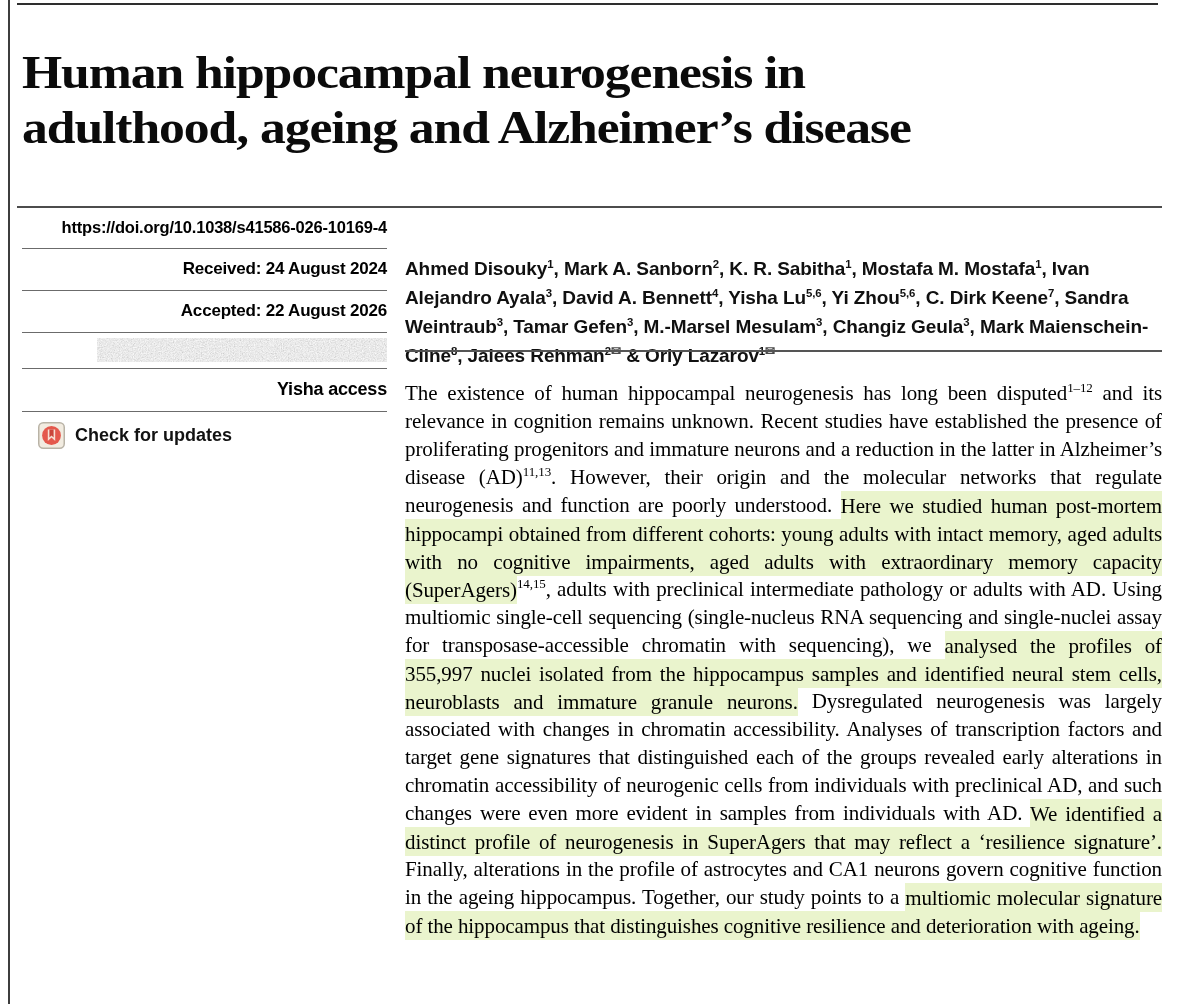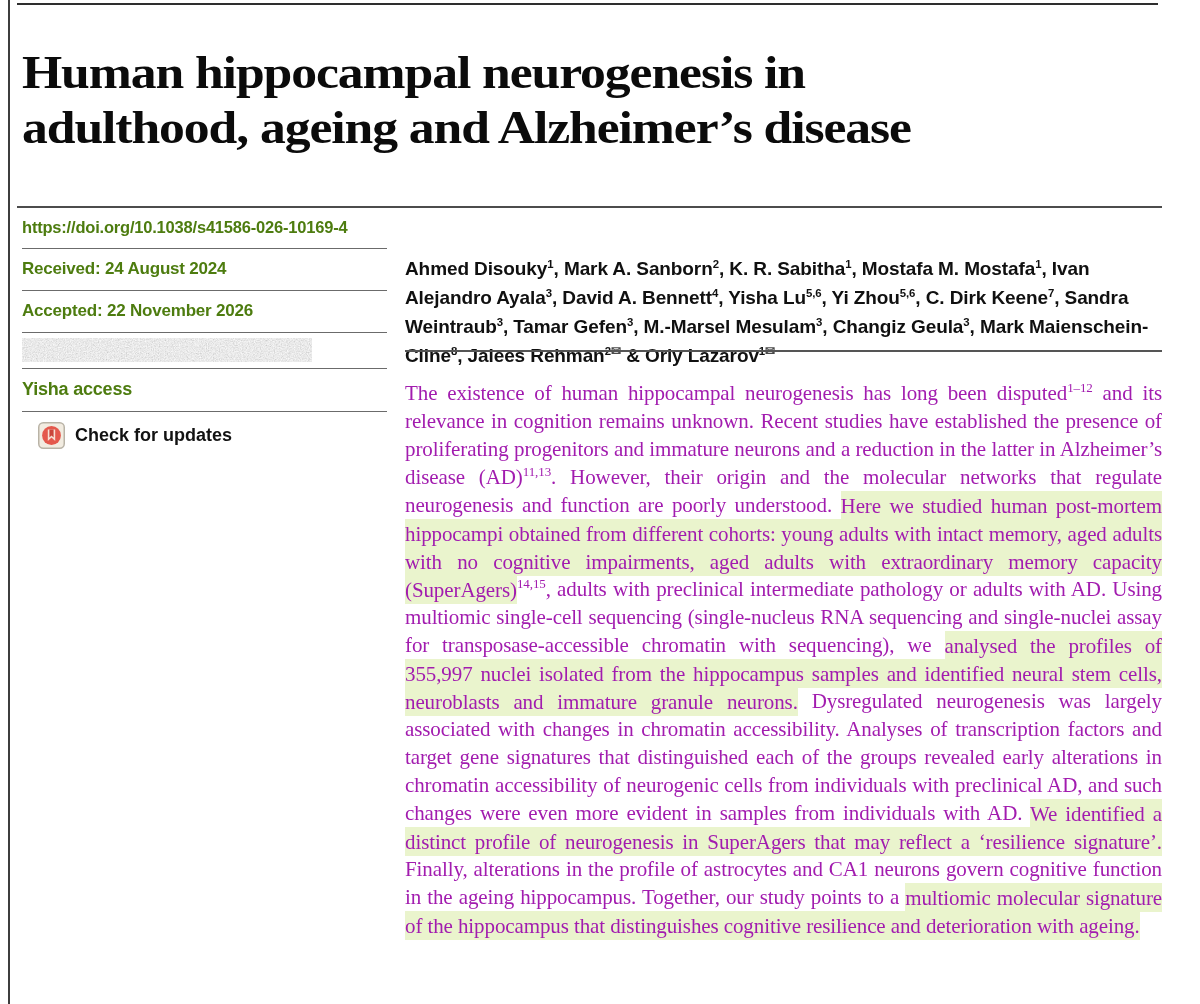--- a/index.html
+++ b/index.html
@@ -16,21 +16,21 @@
     font-size:47px;line-height:55px;letter-spacing:-1px;
     transform:scaleX(1.10);transform-origin:left top;white-space:nowrap;
   }
 
   .rule-full{position:absolute;left:17px;right:38px;top:206px;height:2px;background:#4c4c4c;}
 
   
   .meta-col{position:absolute;left:22px;top:208px;width:365px;}
   .meta-row{
     border-bottom:1.5px solid #6b6b6b;padding:10px 0 11px;
-    font-weight:700;font-size:17px;letter-spacing:-0.2px;color:#4d7c0f;
+    font-weight:700;font-size:17px;letter-spacing:-0.2px;color:#000000;text-align:right;
   }
   .meta-row.doi{white-space:nowrap;font-size:16.5px;}
   .meta-row.noise{padding:5px 0 6px;line-height:0;}
   .meta-row.open{font-size:18px;}
   .check-row{
     display:flex;align-items:center;gap:10px;padding:10px 16px;
     font-weight:700;font-size:18px;color:#121212;
   }
   .crossmark{width:27px;height:27px;flex:0 0 auto;}
 
@@ -38,42 +38,42 @@
   .authors{
     position:absolute;left:405px;top:211px;width:757px;
     font-weight:700;font-size:19px;line-height:29px;letter-spacing:-0.1px;color:#101010;margin-top:43px;
   }
   .authors sup{font-size:60%;line-height:0;}
   .authors sup.mail{color:#4a4a4a;font-size:64%;}
   .rule-abstract{position:absolute;left:405px;top:350px;width:757px;height:1.5px;background:#555;}
   .abstract{
     position:absolute;left:405px;top:358px;width:757px;
     font-family:"Liberation Serif", serif;font-size:21px;line-height:28px;
-    text-align:justify;color:#a21caf;letter-spacing:-0.1px;
+    text-align:justify;color:#000000;letter-spacing:-0.1px;
   }
   .abstract sup{font-size:13px;line-height:0;}
   .hl{background:var(--hl,#eaf4cd);padding:2.5px 0;}
 </style>
 </head>
 <body>
 
 <div class="page-edge-left"></div>
 <div class="page-edge-top"></div>
 
 <h1 class="title">
   <div>Human hippocampal neurogenesis in</div>
   <div>adulthood, ageing and Alzheimer’s disease</div>
 </h1>
 
 <div class="rule-full"></div>
 
 <div class="meta-col">
   <div class="meta-row doi">https://doi.org/10.1038/s41586-026-10169-4</div>
   <div class="meta-row">Received: 24 August 2024</div>
-  <div class="meta-row">Accepted: 22 November 2026</div>
+  <div class="meta-row">Accepted: 22 August 2026</div>
   <div class="meta-row noise">
     <svg width="290" height="24">
       <filter id="noiseF" x="0" y="0" width="100%" height="100%">
         <feTurbulence type="fractalNoise" baseFrequency="0.85" numOctaves="3" seed="11" stitchTiles="stitch"></feTurbulence>
         <feColorMatrix type="saturate" values="0"></feColorMatrix>
         <feComponentTransfer>
           <feFuncA type="linear" slope="0" intercept="1"></feFuncA>
           <feFuncR type="gamma" amplitude="1" exponent="0.55" offset="0.08"></feFuncR>
           <feFuncG type="gamma" amplitude="1" exponent="0.55" offset="0.08"></feFuncG>
           <feFuncB type="gamma" amplitude="1" exponent="0.55" offset="0.08"></feFuncB>

